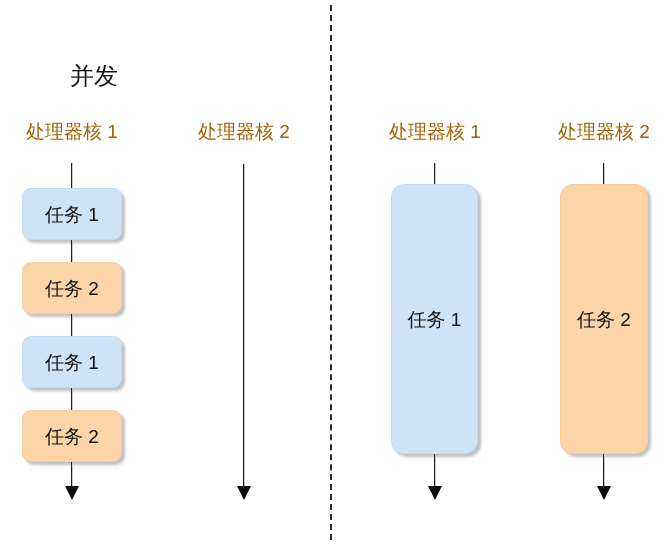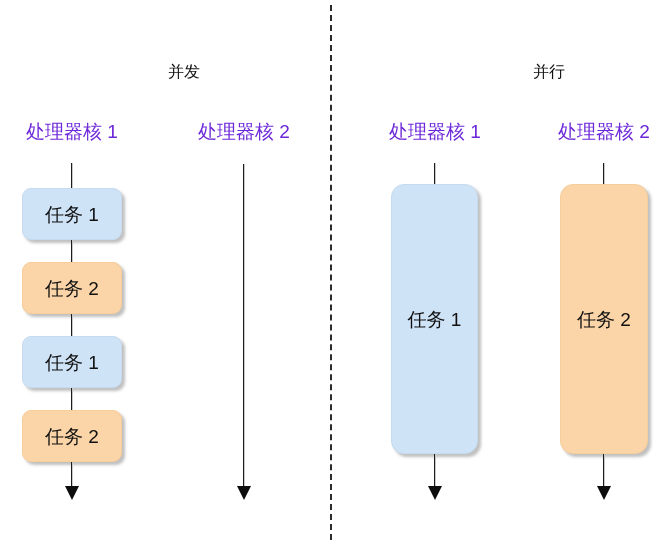--- a/index.html
+++ b/index.html
@@ -25,35 +25,35 @@
     left: 330px;
     top: 5px;
     width: 0;
     height: 535px;
     border-left: 2px dashed #2b2b2b;
   }
 
   
   .panel-title {
     position: absolute;
-    font-size: 16px;
+    font-size: 24px;
     line-height: 1;
     white-space: nowrap;
-    text-align: right;
+    text-align: left;
     color: #111111;
   }
 
   
   .core-label {
     position: absolute;
     font-size: 19px;
     line-height: 1;
     white-space: nowrap;
     text-align: center;
-    color: #6d28d9;
+    color: #a16207;
   }
 
   
   .vline {
     position: absolute;
     width: 1px;
     background: #1c1c1c;
     box-shadow: 1px 0 0 #c9c9c9;
   }
 
@@ -129,21 +129,20 @@
   </div>
 
   <div class="vline" style="left:71px; top:462px; height:26px;"></div>
   <div class="arrowhead" style="left:65px; top:486px;"></div>
 
   <div class="core-label" style="left:180px; top:122px; width:128px;">处理器核 2</div>
 
   <div class="vline" style="left:243px; top:164px; height:324px;"></div>
   <div class="arrowhead" style="left:237px; top:486px;"></div>
 
-  <div class="panel-title" style="left:435px; top:64px; width:130px;">并行</div>
 
   <div class="core-label" style="left:371px; top:122px; width:128px;">处理器核 1</div>
 
   <div class="vline" style="left:434px; top:163px; height:21px;"></div>
 
   <div class="task-box task-blue task-big" style="left:391px; top:184px; width:87px; height:270px;">
     <span class="task-label">任务 1</span>
   </div>
 
   <div class="vline" style="left:434px; top:454px; height:34px;"></div>

